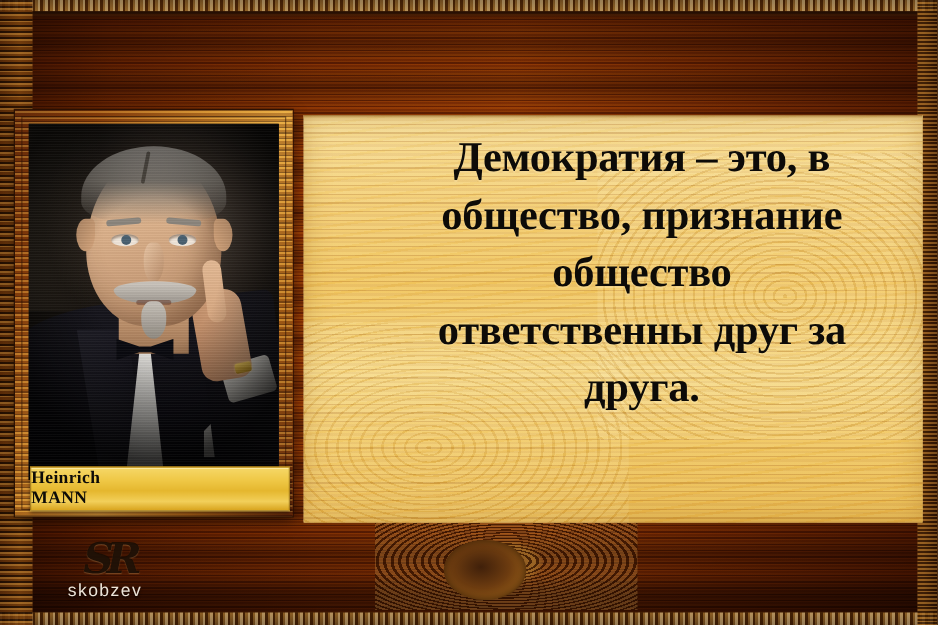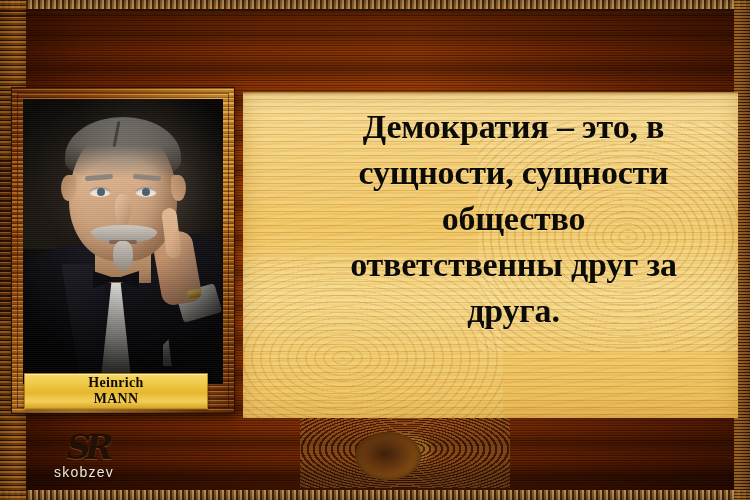--- a/index.html
+++ b/index.html
@@ -393,26 +393,25 @@
     background: repeating-linear-gradient(to bottom,
       rgba(255,255,255,0.035) 0px, rgba(255,255,255,0.035) 1px,
       rgba(0,0,0,0.035) 1px, rgba(0,0,0,0.035) 2px);
   }
 
   
   .nameplate {
     position: absolute;
     left: 24px;
     top: 373px;
-    width: 184px;
+    width: 208px;
     height: 36px;
     box-sizing: border-box;
     display: flex;
     flex-direction: column;
-    align-items: center;
     justify-content: center;
     background: linear-gradient(to bottom,
       #f6d868 0%, #f0c948 28%, #e5b72e 55%, #f2cf5a 80%, #d9a51f 100%);
     border: 1px solid rgba(120,80,10,.55);
     box-shadow: 0 1px 3px rgba(0,0,0,.5), inset 0 1px 0 rgba(255,247,200,.75);
     z-index: 6;
   }
   .np-line {
     color: #0e0c08;
     font-family: "Liberation Serif", "DejaVu Serif", serif;
@@ -475,21 +474,21 @@
   <div class="rail-right"></div>
 
   <div class="panel">
     <div class="panel-seam"></div>
     <div class="panel-swirl"></div>
     <div class="panel-swirl2"></div>
   </div>
 
   <div class="quote">
     <div class="qline">Демократия – это, в</div>
-    <div class="qline">сущности, сущности</div>
+    <div class="qline">общество, признание</div>
     <div class="qline">общество</div>
     <div class="qline">ответственны друг за</div>
     <div class="qline">друга.</div>
   </div>
 
   <div class="portrait-frame">
     <div class="photo">
       <div class="ph-bg"></div>
       <div class="ph-bg2"></div>
 

